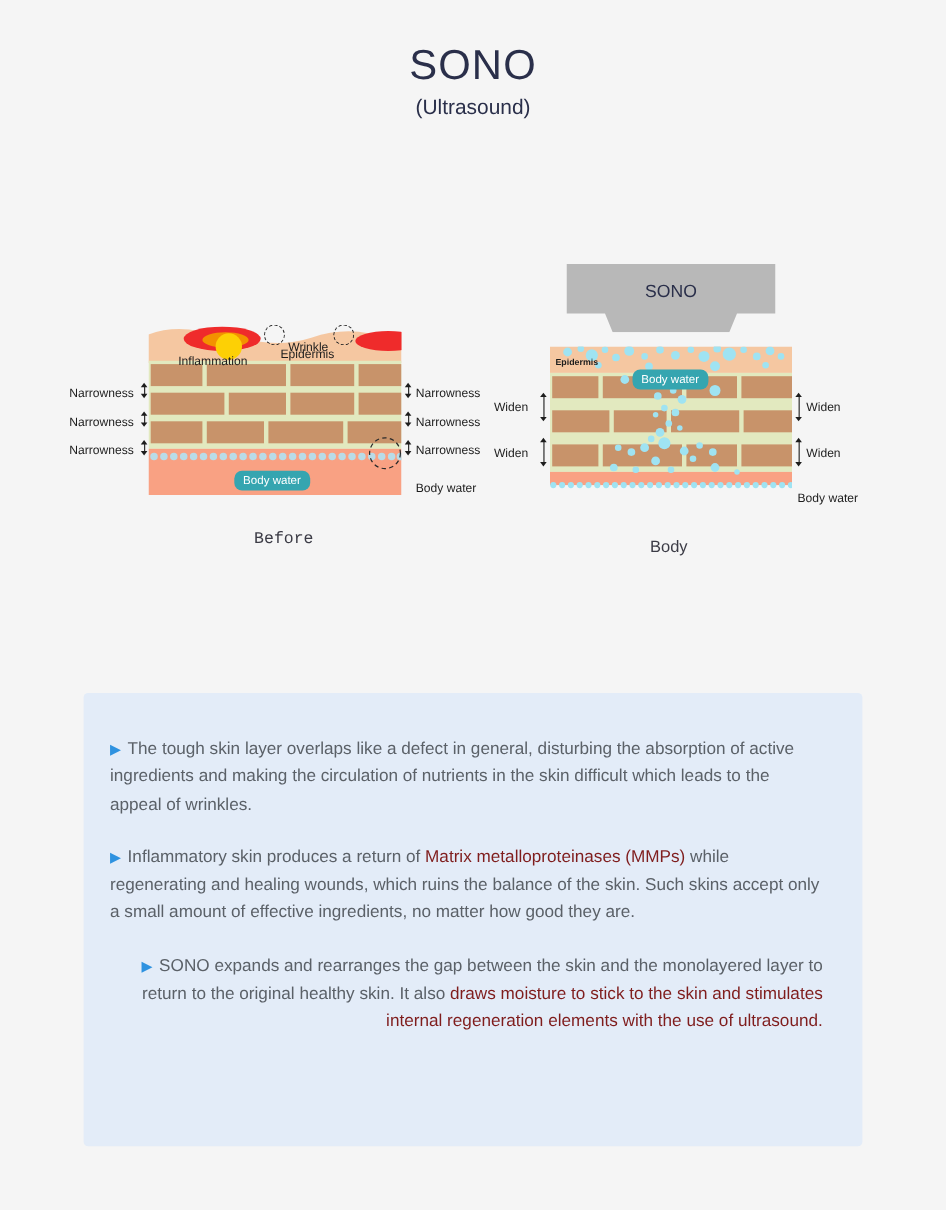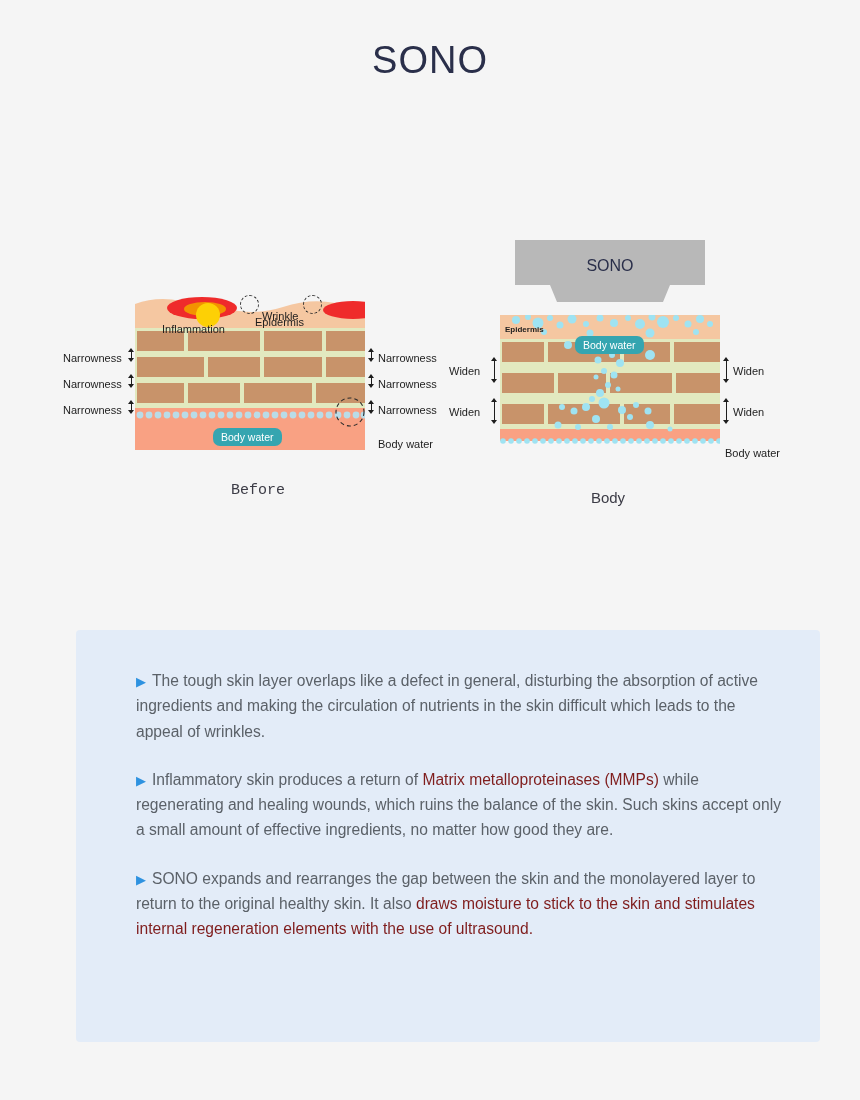--- a/index.html
+++ b/index.html
@@ -60,36 +60,37 @@
   }
   #sono-label{
     position:absolute;left:15px;top:-18px;width:190px;text-align:center;
     font-size:16px;color:#2a2f4a;
   }
   .after-body{position:absolute;left:0;top:40px;width:220px;height:132px;overflow:hidden;}
 
   
   #text-panel{
     position:absolute;left:76px;top:630px;width:708px;height:412px;
-    background:#e3ecf8;border-radius:4px;padding-left:36px;
+    background:#e3ecf8;border-radius:4px;
   }
   #text-inner{padding:38px 36px 0 24px;}
   .para{
     font-size:15.6px;line-height:1.62;color:#5b6168;margin-bottom:23px;
     text-align:left;
   }
-  .para:last-child{margin-bottom:12px;}
+  .para:last-child{margin-bottom:12px;text-align:right;}
   .tri{color:#2e92e0;font-size:13px;margin-right:6px;}
   .hl{color:#7f1d1d;}
 </style>
 </head>
 <body>
 
 <div id="title-block">
   <div id="main-title">SONO</div>
+  <div id="sub-title">(Ultrasound)</div>
 </div>
 
 <div id="diagram-area">
 
   <div class="skin" id="before-fig">
 
     <svg id="before-body" width="230" height="160" viewBox="0 0 230 160">
 
       <path d="M0 14 Q22 6 46 11 Q78 18 104 21 Q126 24 148 17 Q175 8 200 13 Q216 16 230 12 L230 40 L0 40 Z" fill="#f5c7a1"></path>
 

